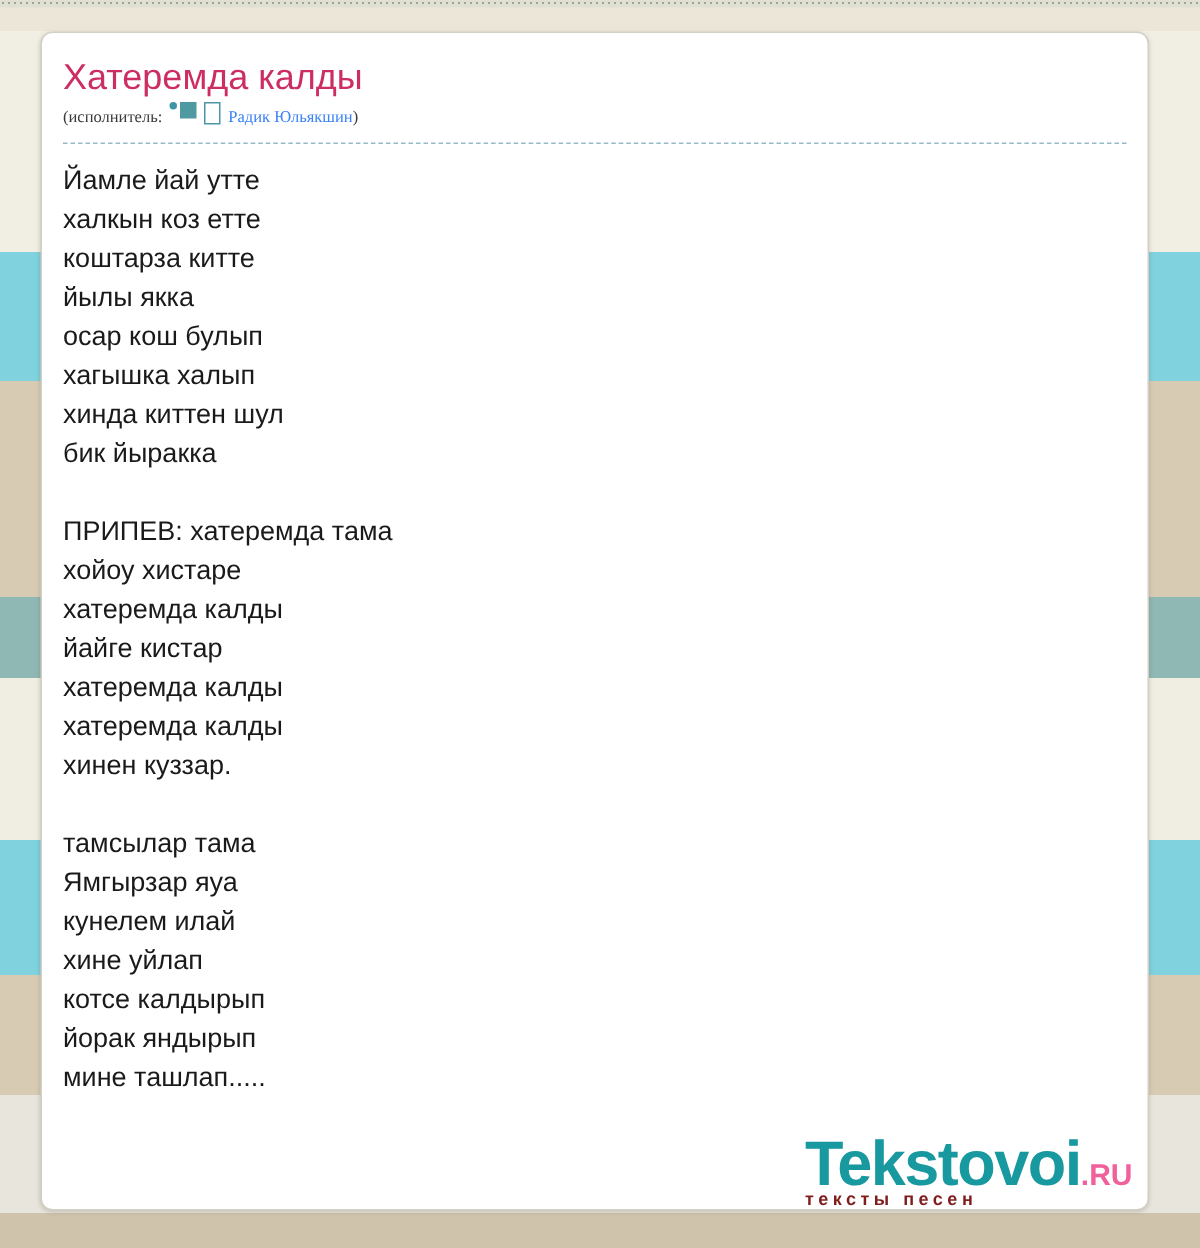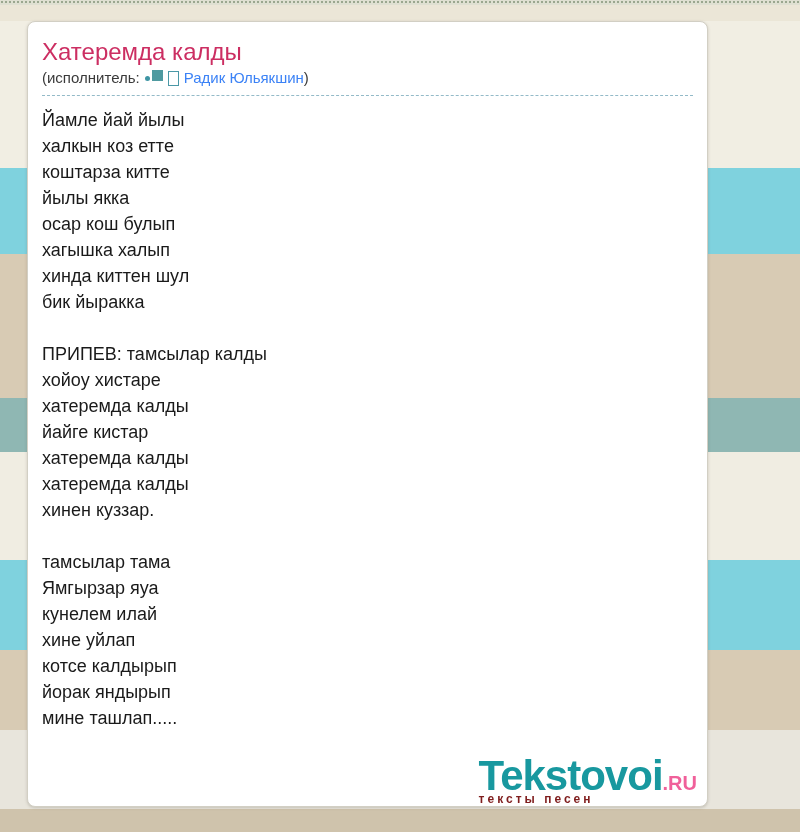--- a/index.html
+++ b/index.html
@@ -24,43 +24,44 @@
   }
   .top-dots {
     position: absolute; left: 0; top: 0; width: 800px; height: 5px;
     background-color: #dfe0d2;
     background-image: radial-gradient(#9aa78f 1px, rgba(0,0,0,0) 1px);
     background-size: 4px 4px;
   }
   .panel {
     position: absolute;
     left: 27px; top: 21px;
-    width: 681px; height: 786px;
+    width: 739px; height: 786px;
     background: #ffffff;
     border: 1px solid #d2cfc4;
     border-radius: 8px;
     box-shadow: 0 1px 3px rgba(90,85,70,0.25);
     box-sizing: border-box;
     padding: 0 14px;
   }
   .song-title {
     margin: 16px 0 2px 0;
     font-size: 24px;
     line-height: 28px;
     font-weight: normal;
     color: #cc2e62;
   }
   .artist-line {
-    font-size: 15px;
+    font-size: 11px;
     line-height: 20px;
     color: #3a3a3a;
     padding-bottom: 7px;
     border-bottom: 1px dashed #93bac8;
     display: flex;
-    align-items: center;
+    align-items: flex-start;
+    font-family: Liberation Serif, serif;
   }
   .artist-bullet {
     display: inline-block;
     width: 5px; height: 5px;
     border-radius: 50%;
     background: #3e95a4;
     margin: 0 2px 0 5px;
   }
   .artist-square {
     display: inline-block;
@@ -126,31 +127,31 @@
     <span>(исполнитель:</span>
     <span class="artist-bullet"></span>
     <span class="artist-square"></span>
     <span class="missing-glyph"></span>
     <a class="artist-link">Радик Юльякшин</a>
     <span>)</span>
   </div>
 
   <div class="lyrics">
       <div class="stanza">
-        <div class="lyric-line">Йамле йай йылы</div>
+        <div class="lyric-line">Йамле йай утте</div>
         <div class="lyric-line">халкын коз етте</div>
         <div class="lyric-line">коштарза китте</div>
         <div class="lyric-line">йылы якка</div>
         <div class="lyric-line">осар кош булып</div>
         <div class="lyric-line">хагышка халып</div>
         <div class="lyric-line">хинда киттен шул</div>
         <div class="lyric-line">бик йыракка</div>
       </div>
       <div class="stanza">
-        <div class="lyric-line">ПРИПЕВ: тамсылар калды</div>
+        <div class="lyric-line">ПРИПЕВ: хатеремда тама</div>
         <div class="lyric-line">хойоу хистаре</div>
         <div class="lyric-line">хатеремда калды</div>
         <div class="lyric-line">йайге кистар</div>
         <div class="lyric-line">хатеремда калды</div>
         <div class="lyric-line">хатеремда калды</div>
         <div class="lyric-line">хинен куззар.</div>
       </div>
       <div class="stanza">
         <div class="lyric-line">тамсылар тама</div>
         <div class="lyric-line">Ямгырзар яуа</div>

